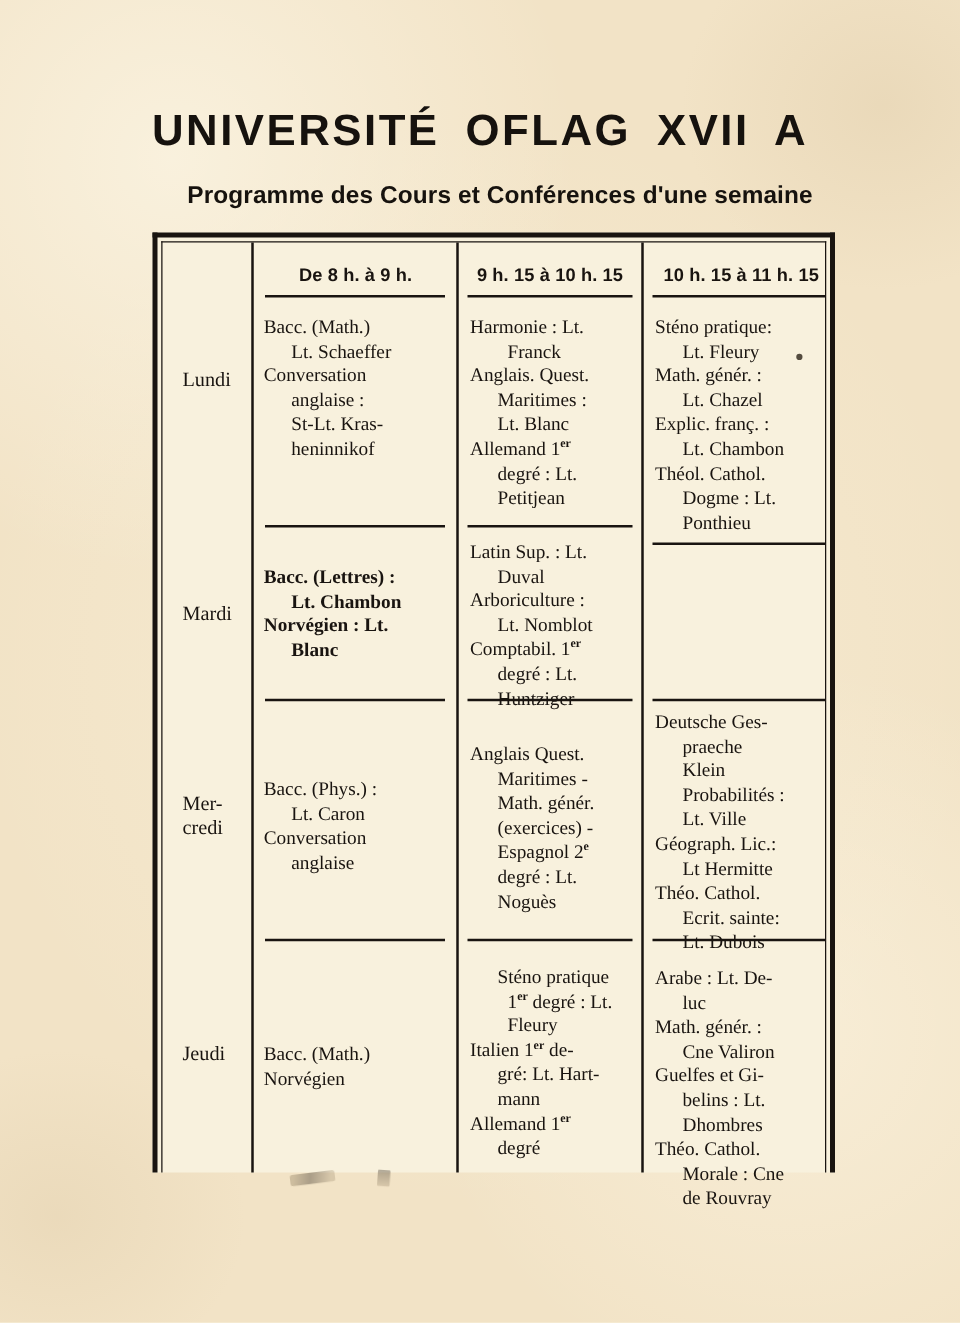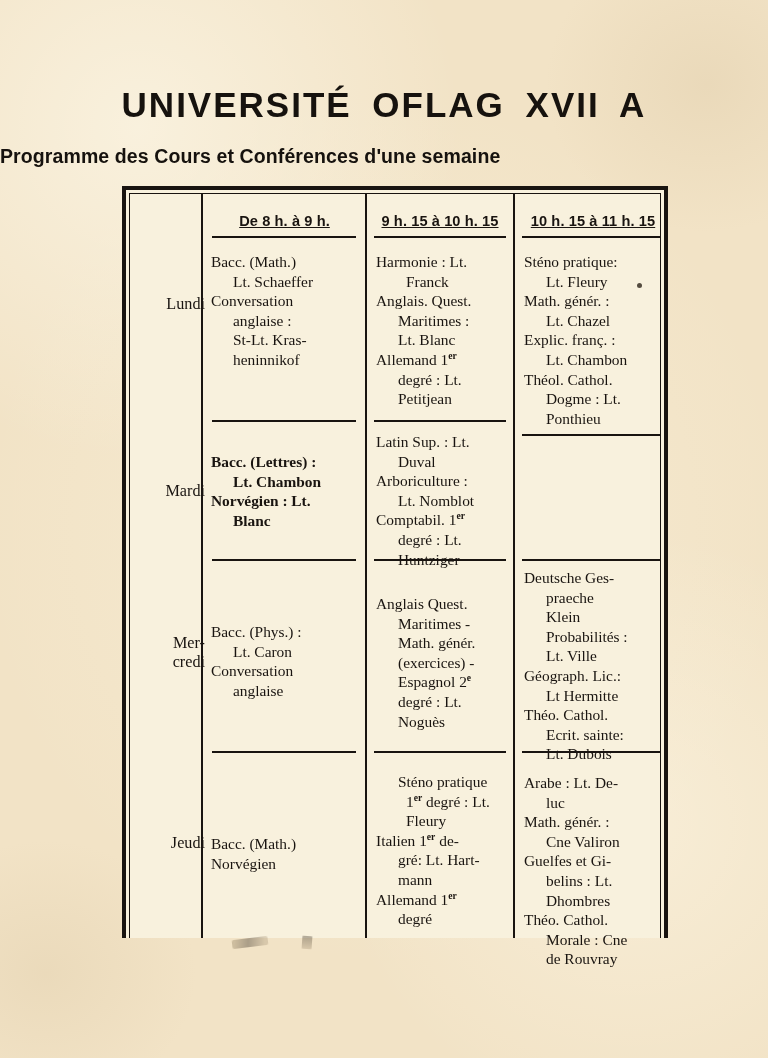--- a/index.html
+++ b/index.html
@@ -31,25 +31,27 @@
     text-align:center;
     font-family:"Liberation Sans",sans-serif;
     font-weight:bold;
     font-size:35px;
     letter-spacing:2.0px;
     color:#16120e;
     word-spacing:9px;
   }
   .subtitle{
     position:absolute;left:0;right:0;top:129px;
+    text-align:center;
     font-family:"Liberation Sans",sans-serif;
     font-weight:bold;
     font-size:19.5px;
     letter-spacing:0.1px;
     color:#16120e;
+    padding-left:32px;
   }
 
   
   .table-frame{
     position:absolute;
     left:122px; top:186px;
     width:546px; height:752px;
     background:#f8f1dd;
     border-left:4px solid #191410;
     border-right:4px solid #191410;
@@ -74,34 +76,33 @@
 
   
   .cell{
     position:absolute;
     box-sizing:border-box;
     font-family:"Liberation Serif",serif;
     font-size:15.4px;
     line-height:19.6px;
     color:#191410;
   }
-  .col-day{left:4px;width:71px;text-align:right;font-size:16.2px;font-family:Liberation Serif, serif;}
+  .col-day{left:16px;width:71px;text-align:left;font-size:16.2px;font-family:Liberation Serif, serif;}
   .col-a{left:73px;width:162px;padding:0 7px 0 8px;}
   .col-b{left:237px;width:153px;padding:0 16px 0 9px;}
   .col-c{left:385px;width:152px;padding:0 5px 0 9px;}
 
   
   .hdr{
     font-family:"Liberation Sans",serif;
     font-weight:bold;
     font-size:14.6px;
     text-align:center;
     letter-spacing:.1px;
     white-space:nowrap;
-    text-decoration:underline;
   }
   
   .rule{position:absolute;height:2.4px;background:#191410;}
   sup{font-size:9.6px;vertical-align:super;line-height:0;font-weight:bold;}
 
   .blk{display:block;}
   .ind{display:block;padding-left:22px;}
   .ind2{display:block;padding-left:30px;}
 
   

